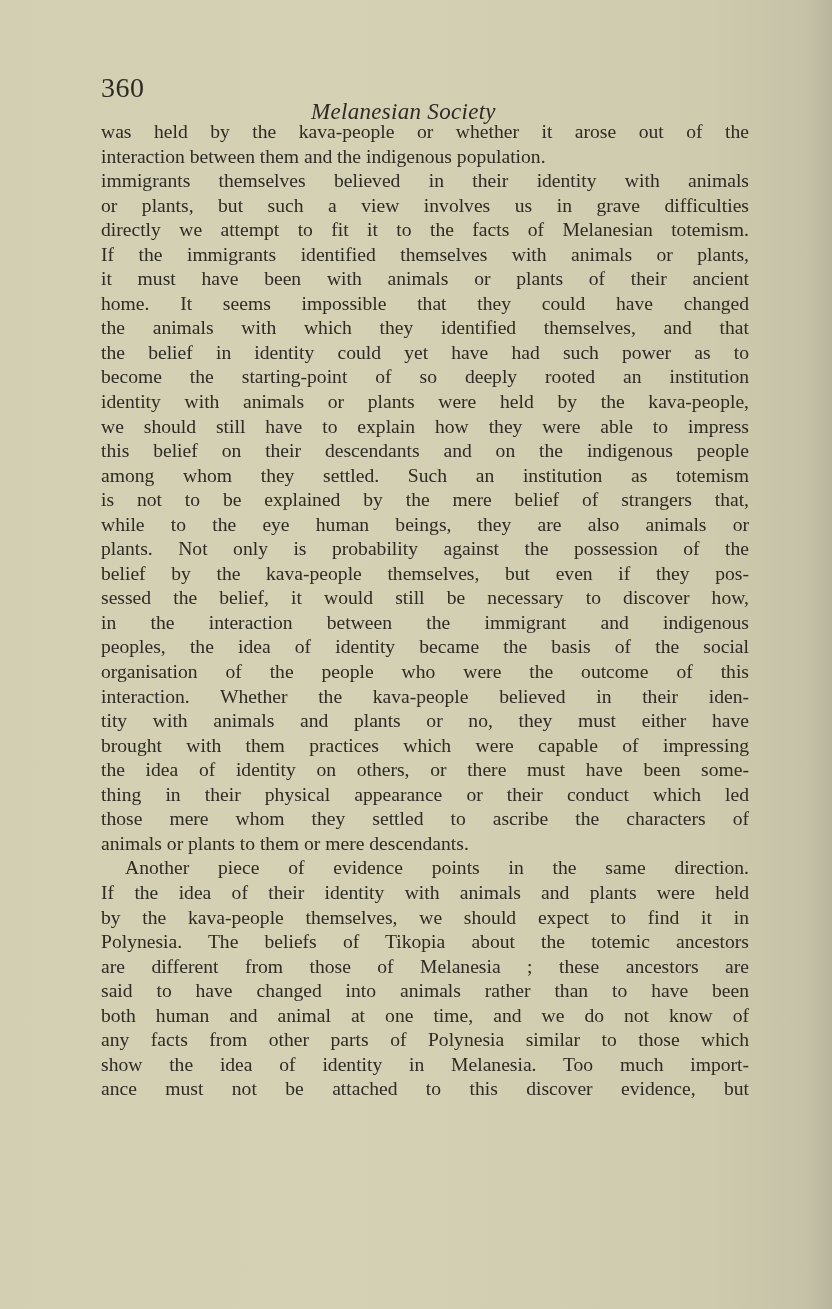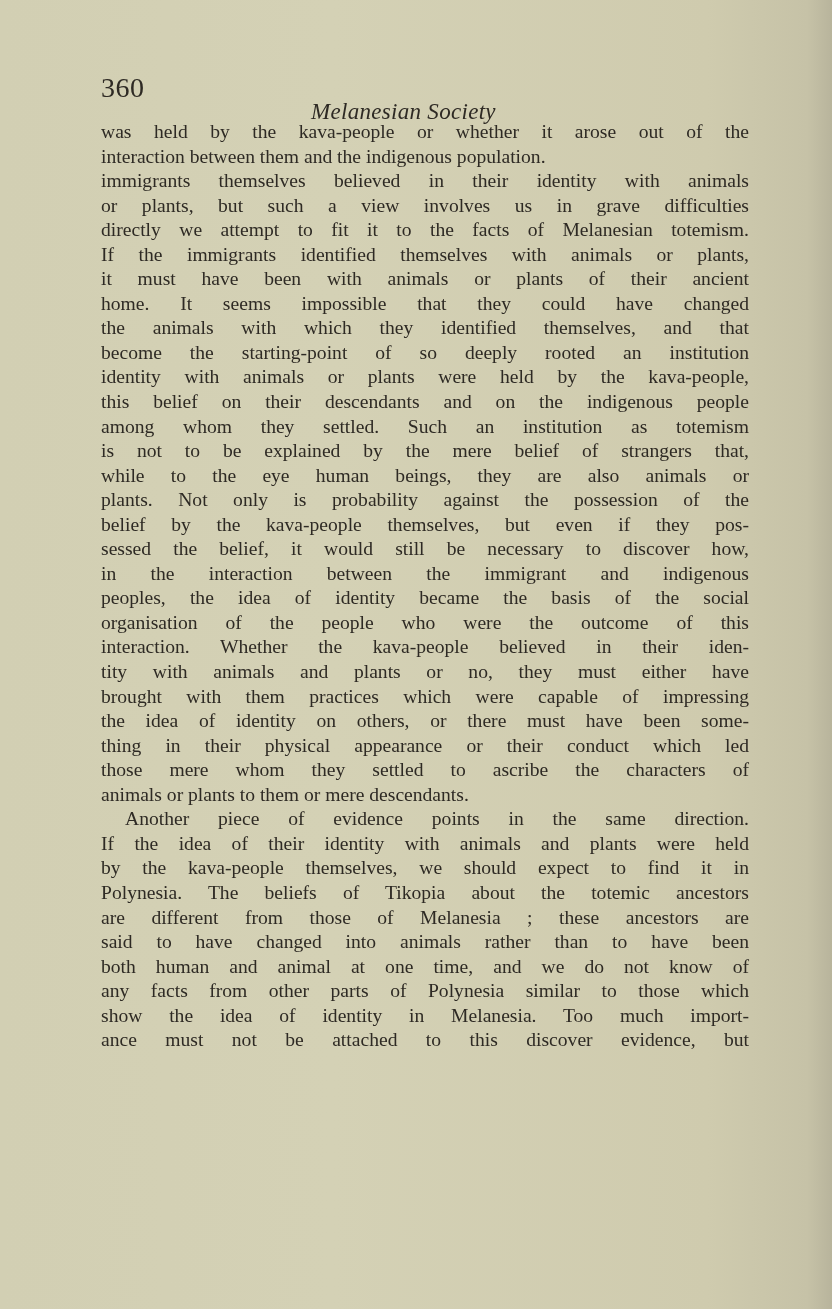--- a/index.html
+++ b/index.html
@@ -76,22 +76,24 @@
         <span class="line last">interaction between them and the indigenous population.</span>
       </div>
       <div>
         <span class="line">immigrants themselves believed in their identity with animals</span>
         <span class="line">or plants, but such a view involves us in grave difficulties</span>
         <span class="line">directly we attempt to fit it to the facts of Melanesian totemism.</span>
         <span class="line">If the immigrants identified themselves with animals or plants,</span>
         <span class="line">it must have been with animals or plants of their ancient</span>
         <span class="line">home. It seems impossible that they could have changed</span>
         <span class="line">the animals with which they identified themselves, and that</span>
+        <span class="line">the belief in identity could yet have had such power as to</span>
         <span class="line">become the starting-point of so deeply rooted an institution</span>
         <span class="line">identity with animals or plants were held by the kava-people,</span>
+        <span class="line">we should still have to explain how they were able to impress</span>
         <span class="line">this belief on their descendants and on the indigenous people</span>
         <span class="line">among whom they settled. Such an institution as totemism</span>
         <span class="line">is not to be explained by the mere belief of strangers that,</span>
         <span class="line">while to the eye human beings, they are also animals or</span>
         <span class="line">plants. Not only is probability against the possession of the</span>
         <span class="line">belief by the kava-people themselves, but even if they pos-</span>
         <span class="line">sessed the belief, it would still be necessary to discover how,</span>
         <span class="line">in the interaction between the immigrant and indigenous</span>
         <span class="line">peoples, the idea of identity became the basis of the social</span>
         <span class="line">organisation of the people who were the outcome of this</span>

